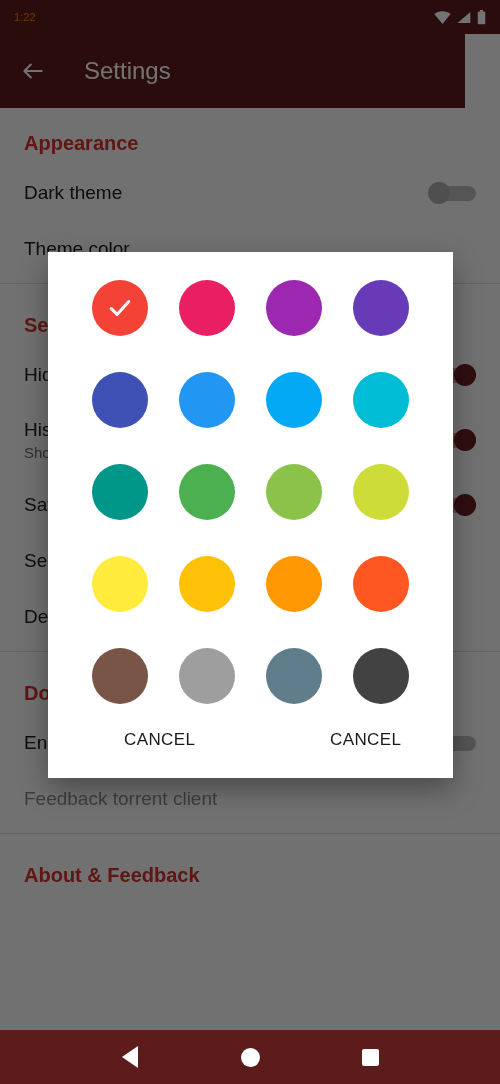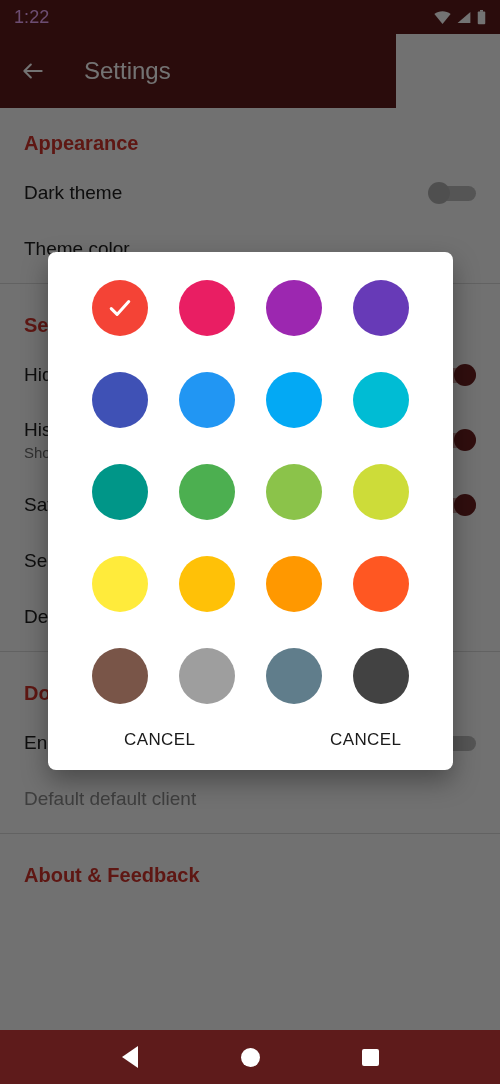--- a/index.html
+++ b/index.html
@@ -22,35 +22,35 @@
     background: #fafafa;
   }
   .status-bar {
     position: absolute; top: 0; left: 0;
     width: 500px; height: 34px;
     background: #5E1B1B;
     display: flex; align-items: center;
     padding: 0 14px;
   }
   .status-time {
-    color: #f0abfc;
-    font-size: 18px;
+    color: #f97316;
+    font-size: 11px;
     letter-spacing: .1px;
   }
   .status-icons {
     margin-left: auto;
     display: flex; align-items: center; gap: 5px;
   }
   .icon-wifi { width: 17px; height: 13px; display:block; }
   .icon-signal { width: 16px; height: 13px; display:block; }
   .icon-battery { width: 9px; height: 15px; display:block; }
 
   .app-bar {
     position: absolute; top: 34px; left: 0;
-    width: 396px; height: 74px;
+    width: 465px; height: 74px;
     background: #5E1B1B;
     display: flex; align-items: center;
     padding-left: 20px;
   }
   .back-arrow { width: 26px; height: 26px; display:block; }
   .app-title {
     color: #ffffff;
     font-size: 24px;
     margin-left: 38px;
     font-weight: 400;
@@ -123,23 +123,23 @@
   }
   .nav-home { width: 19px; height: 19px; border-radius: 50%; background: #ffffff; }
   .nav-recents { width: 17px; height: 17px; border-radius: 2px; background: #ffffff; }
 
   
   #color-dialog {
     position: absolute;
     left: 48px; top: 252px;
     width: 405px;
     background: #ffffff;
-    border-radius: 8px;
+    border-radius: 0;
     box-shadow: 0 11px 26px rgba(0,0,0,0.34);
-    padding: 18px 0 8px 0;
+    padding: 18px 0 16px 0;
     display: flex; flex-direction: column;
   }
   .swatch-grid {
     display: grid;
     grid-template-columns: repeat(4, 1fr);
     row-gap: 36px;
     padding: 10px 28px 0 28px;
     justify-items: center;
   }
   .swatch {
@@ -266,21 +266,21 @@
         <div class="pref-texts">
           <div class="pref-title">Enable default torrent client</div>
         </div>
         <div class="switch off">
           <div class="track"></div>
           <div class="thumb"></div>
         </div>
       </div>
       <div class="pref-row">
         <div class="pref-texts">
-          <div class="pref-title disabled">Default default client</div>
+          <div class="pref-title disabled">Feedback torrent client</div>
         </div>
       </div>
       <div class="divider"></div>
 
       <div class="section-header">About &amp; Feedback</div>
     </div>
   </div>
 
   <div id="scrim"></div>
 

